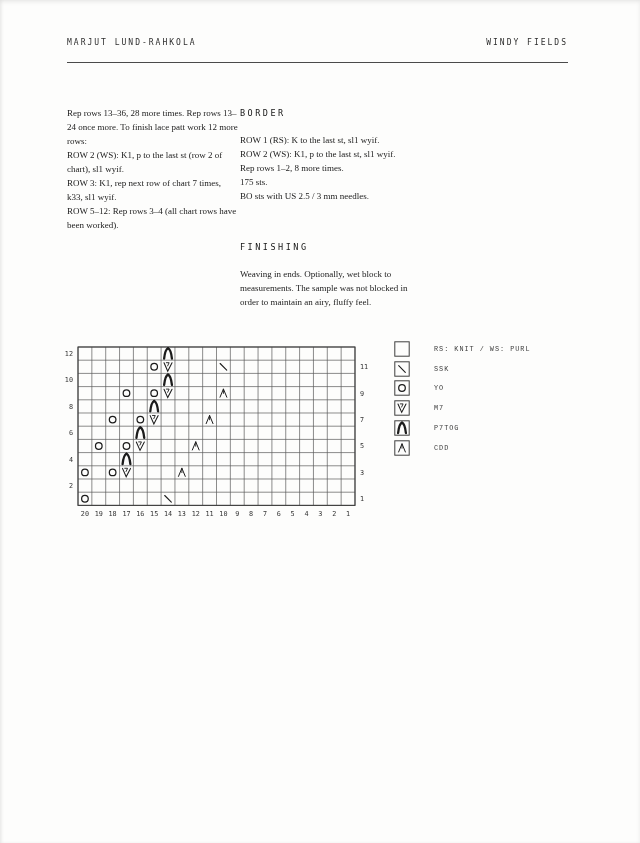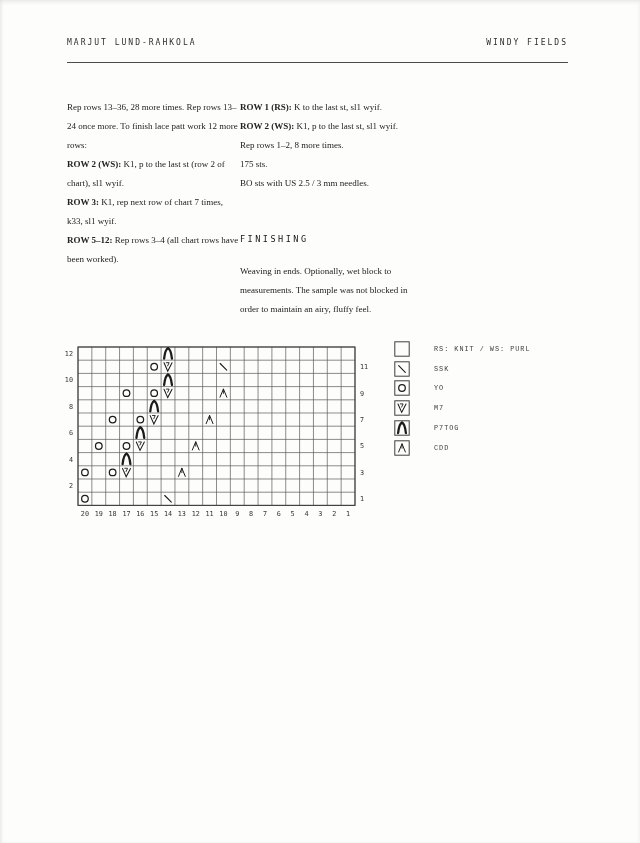--- a/index.html
+++ b/index.html
@@ -16,25 +16,25 @@
   .running-head{
     position:absolute;top:38px;left:67px;right:72px;
     display:flex;justify-content:space-between;
     font-family:"DejaVu Sans Mono", monospace;
     font-size:8px;letter-spacing:2px;color:#2e2e2e;
   }
   .head-rule{
     position:absolute;top:62px;left:67px;width:501px;height:1px;
     background:#4a4a4a;
   }
-  .col{position:absolute;top:98px;font-size:9px;line-height:19px;color:#222;}
+  .col{position:absolute;top:106px;font-size:9px;line-height:14px;color:#222;}
   .col-left{left:67px;width:172px;}
   .col-right{left:240px;width:180px;}
   .col p{margin:0;text-align:left;}
-  .col .lbl{font-weight:700;}
+  .col .lbl{font-weight:400;}
   .sec-heading{
     font-family:"DejaVu Sans Mono", monospace;
     font-size:8.5px;letter-spacing:2.5px;color:#161616;
     margin:0 0 13px 0;font-weight:500;
   }
   .section + .section{margin-top:37px;}
   .chart-wrap{position:absolute;left:64px;top:340px;}
   .legend{position:absolute;left:394px;top:339px;}
   .legend-item{display:flex;align-items:center;height:19.8px;}
   .legend-item svg{flex:0 0 auto;display:block;}
@@ -61,20 +61,21 @@
 
   <div class="col col-left">
       <p>Rep rows 13–36, 28 more times. Rep rows 13–24 once more. To finish lace patt work 12 more rows:</p>
       <p><span class="lbl">ROW 2 (WS): </span>K1, p to the last st (row 2 of chart), sl1 wyif.</p>
       <p><span class="lbl">ROW 3: </span>K1, rep next row of chart 7 times, k33, sl1 wyif.</p>
       <p><span class="lbl">ROW 5–12: </span>Rep rows 3–4 (all chart rows have been worked).</p>
     </div>
 
   <div class="col col-right">
       <div class="section">
+        <div class="sec-heading">BORDER</div>
         <p><span class="lbl">ROW 1 (RS): </span>K to the last st, sl1 wyif.</p>
         <p><span class="lbl">ROW 2 (WS): </span>K1, p to the last st, sl1 wyif.</p>
         <p>Rep rows 1–2, 8 more times.</p>
         <p>175 sts.</p>
         <p>BO sts with US 2.5 / 3 mm needles.</p>
       </div>
       <div class="section">
         <div class="sec-heading">FINISHING</div>
         <p>Weaving in ends. Optionally, wet block to measurements. The sample was not blocked in order to maintain an airy, fluffy feel.</p>
       </div>

